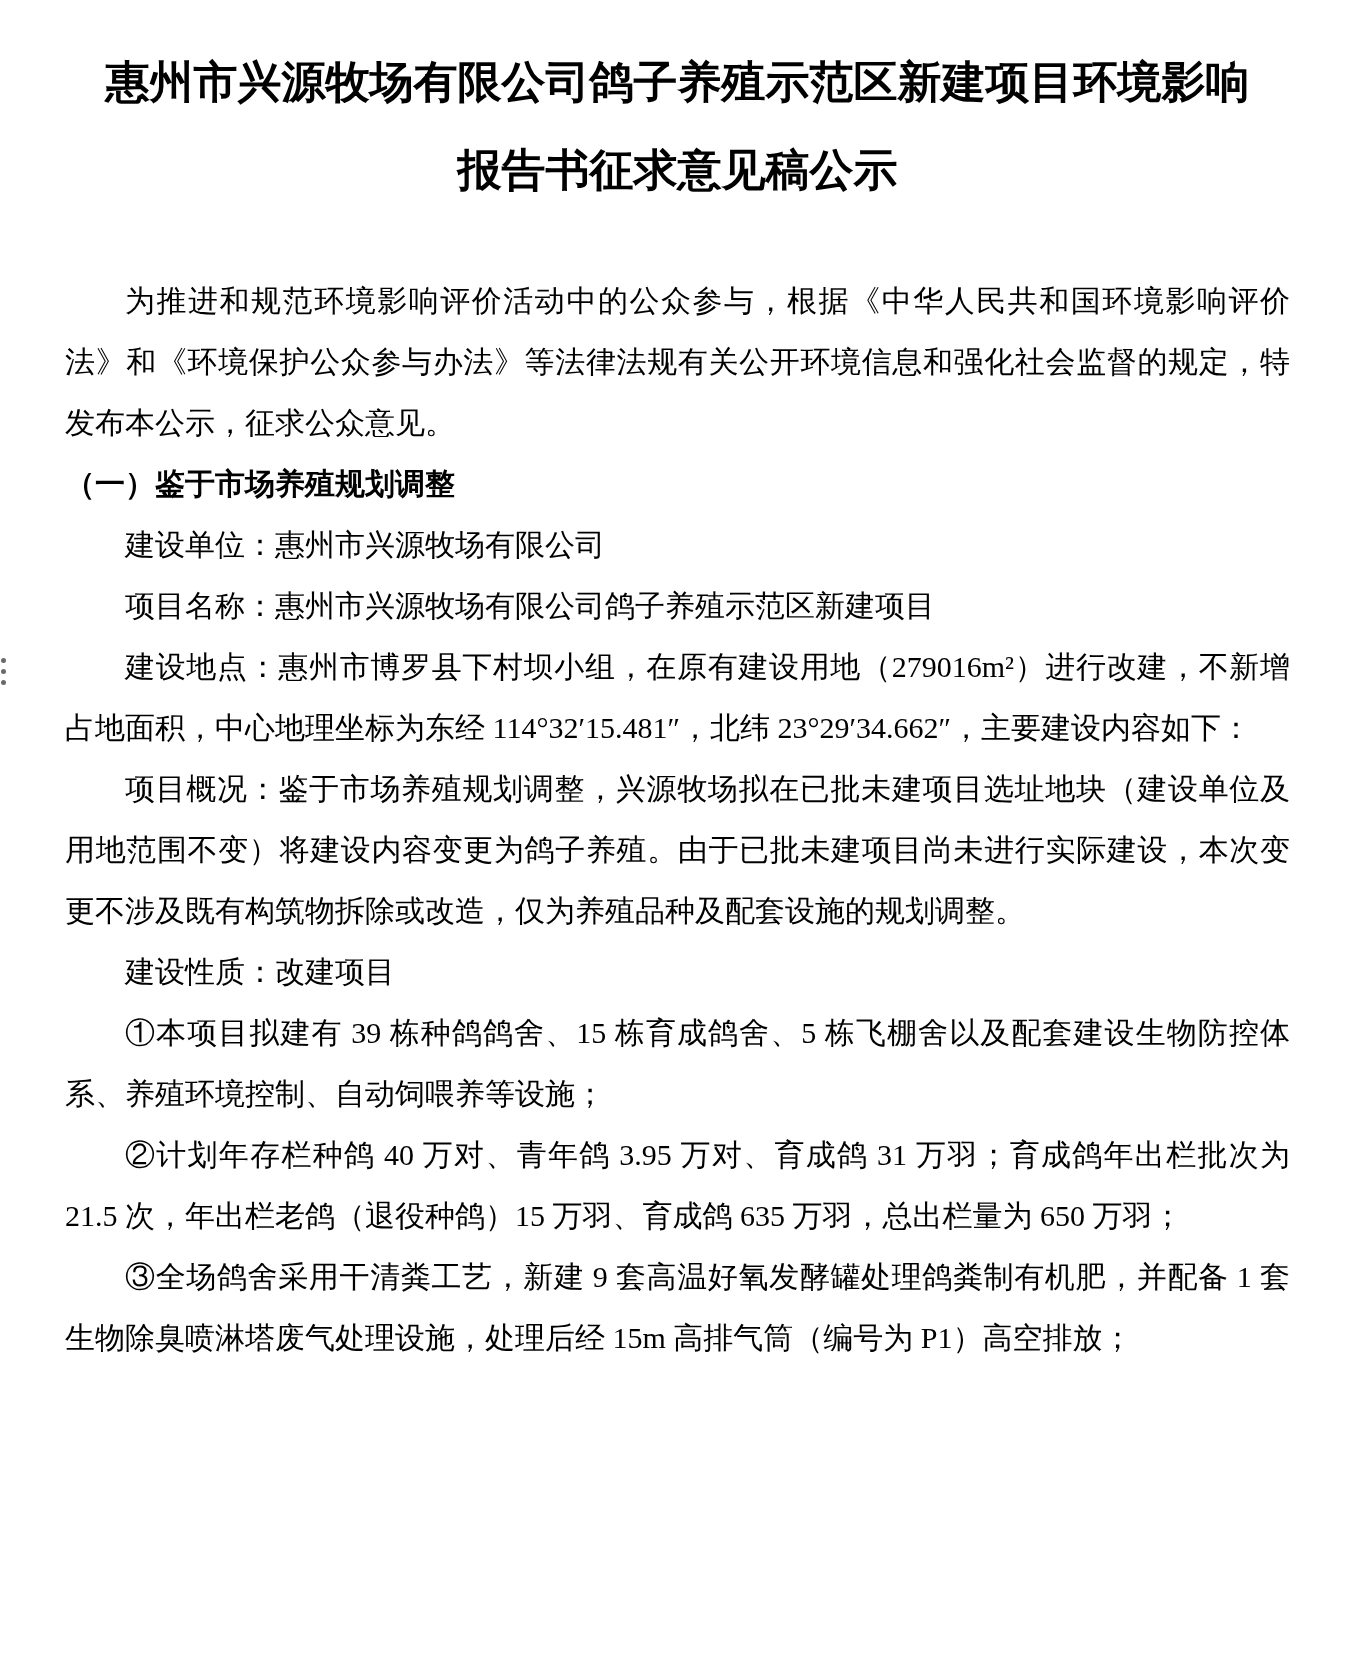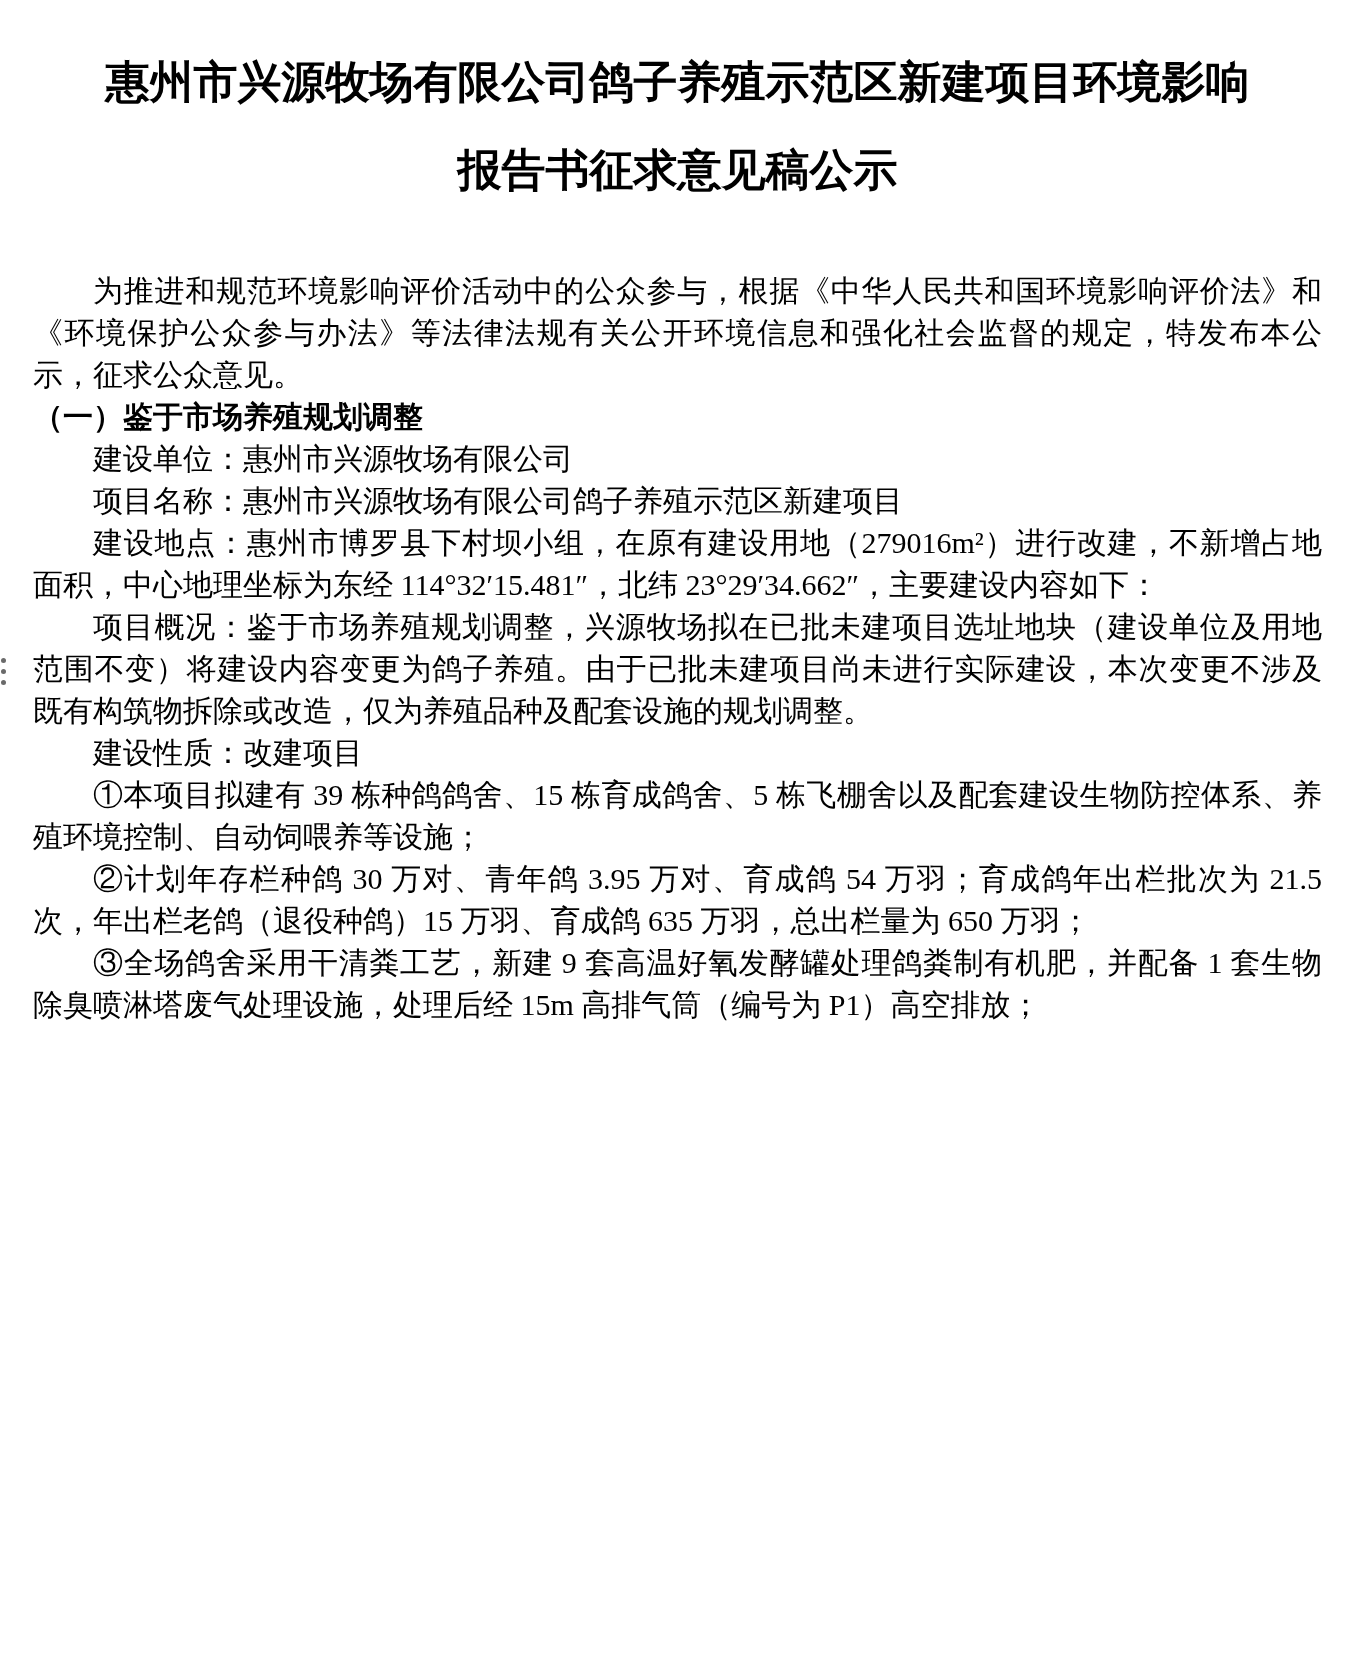--- a/index.html
+++ b/index.html
@@ -5,35 +5,35 @@
   html, body { margin: 0; padding: 0; }
   .page {
     position: relative;
     width: 1355px;
     height: 1674px;
     background: #ffffff;
     color: #000000;
     overflow: hidden;
     font-family: "Liberation Serif", "DejaVu Serif", serif;
   }
-  .doc { padding: 0 33px; }
+  .doc { padding: 0 65px; }
   .doc-title {
     margin: 38px 0 0 0;
     font-family: "Liberation Sans", "DejaVu Sans", sans-serif;
     font-weight: bold;
     font-size: 44px;
     line-height: 88px;
     text-align: center;
   }
   .doc-title .t-line { display: block; }
   .doc-body { margin-top: 56px; }
   .doc-body p, .doc-body h2 {
     margin: 0;
     font-size: 30px;
-    line-height: 42px;
+    line-height: 61px;
     text-align: justify;
   }
   .indent { text-indent: 2em; }
   .heading {
     font-weight: bold;
     font-family: "Liberation Serif", "DejaVu Serif", serif;
   }
   .p-location { margin-top: 6px; }
   .p-nature { margin-top: -12px; }
   .p-overview { margin-top: 10px; }
@@ -74,18 +74,18 @@
 
     <div class="doc-body">
       <p class="indent">为推进和规范环境影响评价活动中的公众参与，根据《中华人民共和国环境影响评价法》和《环境保护公众参与办法》等法律法规有关公开环境信息和强化社会监督的规定，特发布本公示，征求公众意见。</p>
       <h2 class="heading">（一）鉴于市场养殖规划调整</h2>
       <p class="indent">建设单位：惠州市兴源牧场有限公司</p>
       <p class="indent">项目名称：惠州市兴源牧场有限公司鸽子养殖示范区新建项目</p>
       <p class="indent p-location">建设地点：惠州市博罗县下村坝小组，在原有建设用地（279016m²）进行改建，不新增占地面积，中心地理坐标为东经 114°32′15.481″，北纬 23°29′34.662″，主要建设内容如下：</p>
       <p class="indent p-overview">项目概况：鉴于市场养殖规划调整，兴源牧场拟在已批未建项目选址地块（建设单位及用地范围不变）将建设内容变更为鸽子养殖。由于已批未建项目尚未进行实际建设，本次变更不涉及既有构筑物拆除或改造，仅为养殖品种及配套设施的规划调整。</p>
       <p class="indent p-nature">建设性质：改建项目</p>
       <p class="indent">①本项目拟建有 39 栋种鸽鸽舍、15 栋育成鸽舍、5 栋飞棚舍以及配套建设生物防控体系、养殖环境控制、自动饲喂养等设施；</p>
-      <p class="indent">②计划年存栏种鸽 30 万对、青年鸽 3.95 万对、育成鸽 54 万羽；育成鸽年出栏批次为 21.5 次，年出栏老鸽（退役种鸽）15 万羽、育成鸽 635 万羽，总出栏量为 650 万羽；</p>
+      <p class="indent">②计划年存栏种鸽 40 万对、青年鸽 3.95 万对、育成鸽 31 万羽；育成鸽年出栏批次为 21.5 次，年出栏老鸽（退役种鸽）15 万羽、育成鸽 635 万羽，总出栏量为 650 万羽；</p>
       <p class="indent p-item3">③全场鸽舍采用干清粪工艺，新建 9 套高温好氧发酵罐处理鸽粪制有机肥，并配备 1 套生物除臭喷淋塔废气处理设施，处理后经 15m 高排气筒（编号为 P1）高空排放；</p>
     </div>
 
   </div>
 </div>
 
 </body></html>

